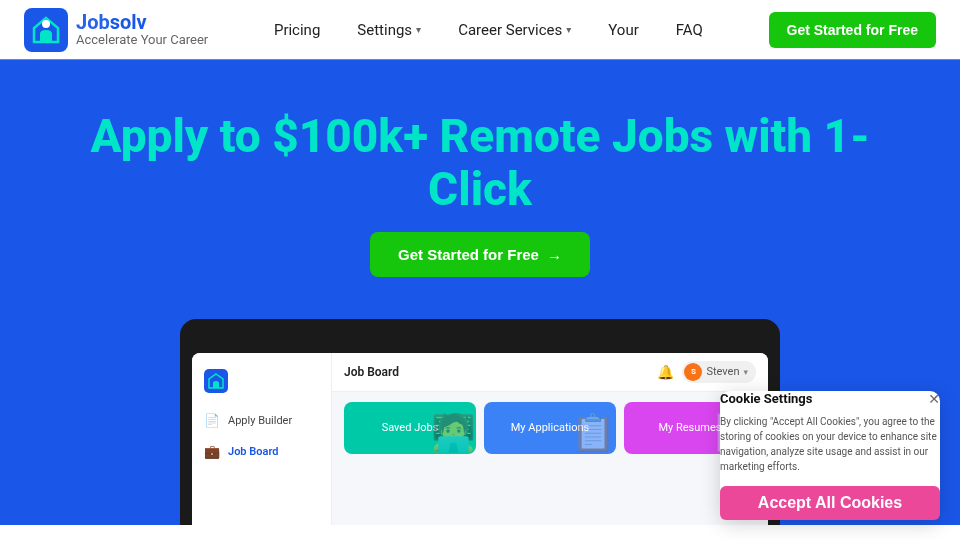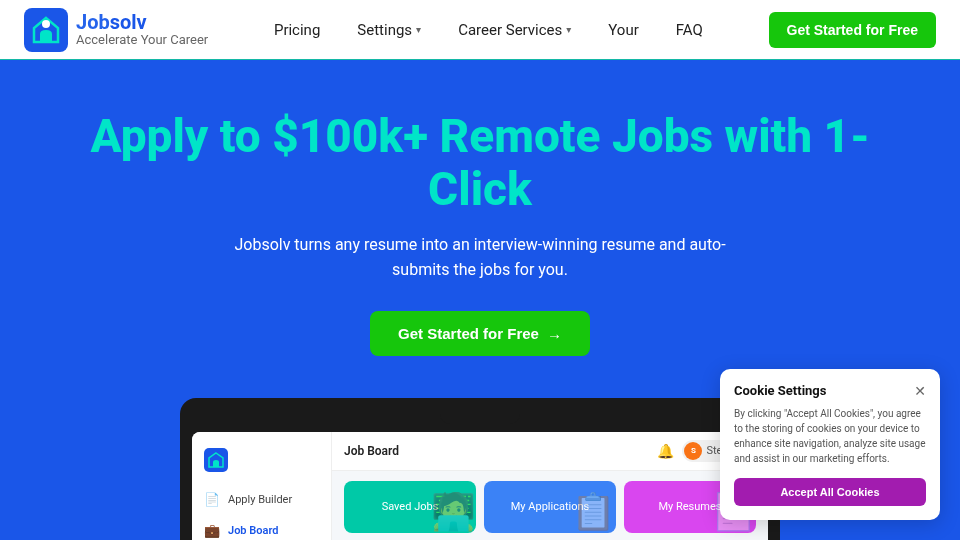--- a/index.html
+++ b/index.html
@@ -253,21 +253,21 @@
 
     
     .cookie-banner {
       position: fixed;
       bottom: 20px;
       right: 20px;
       width: 220px;
       background: #fff;
       border-radius: 10px;
       box-shadow: 0 4px 20px rgba(0,0,0,0.18);
-      padding: 14px;
+      padding: 0;
       z-index: 100;
     }
     .cookie-header {
       display: flex;
       align-items: center;
       justify-content: space-between;
       margin-bottom: 8px;
     }
     .cookie-title {
       font-size: 13px;
@@ -283,26 +283,26 @@
       line-height: 1;
     }
     .cookie-text {
       font-size: 10px;
       color: #555;
       line-height: 1.5;
       margin-bottom: 12px;
     }
     .cookie-accept {
       width: 100%;
-      background: #a21caf;
+      background: #ec4899;
       color: #fff;
       border: none;
       border-radius: 6px;
       padding: 8px;
-      font-size: 11px;
+      font-size: 16px;
       font-weight: 600;
       cursor: pointer;
     }
   </style>
 </head>
 <body>
 
 <nav class="navbar">
   <div class="logo-area">
     <svg class="logo-icon" viewBox="0 0 44 44" fill="none" xmlns="http://www.w3.org/2000/svg">
@@ -335,21 +335,20 @@
     <a class="nav-link">
         <span>FAQ</span>
       </a>
   </div>
 
   <button class="nav-cta">Get Started for Free</button>
 </nav>
 
 <section class="hero">
   <h1 class="hero-title">Apply to $100k+ Remote Jobs with 1-Click</h1>
-  <p class="hero-subtitle">Jobsolv turns any resume into an interview-winning resume and auto-submits the jobs for you.</p>
   <button class="hero-cta">
     <span>Get Started for Free</span>
     <span>→</span>
   </button>
 
   
   <div class="mockup-wrapper">
     <div class="device-frame">
       <div class="device-notch"></div>
       <div class="device-screen">

